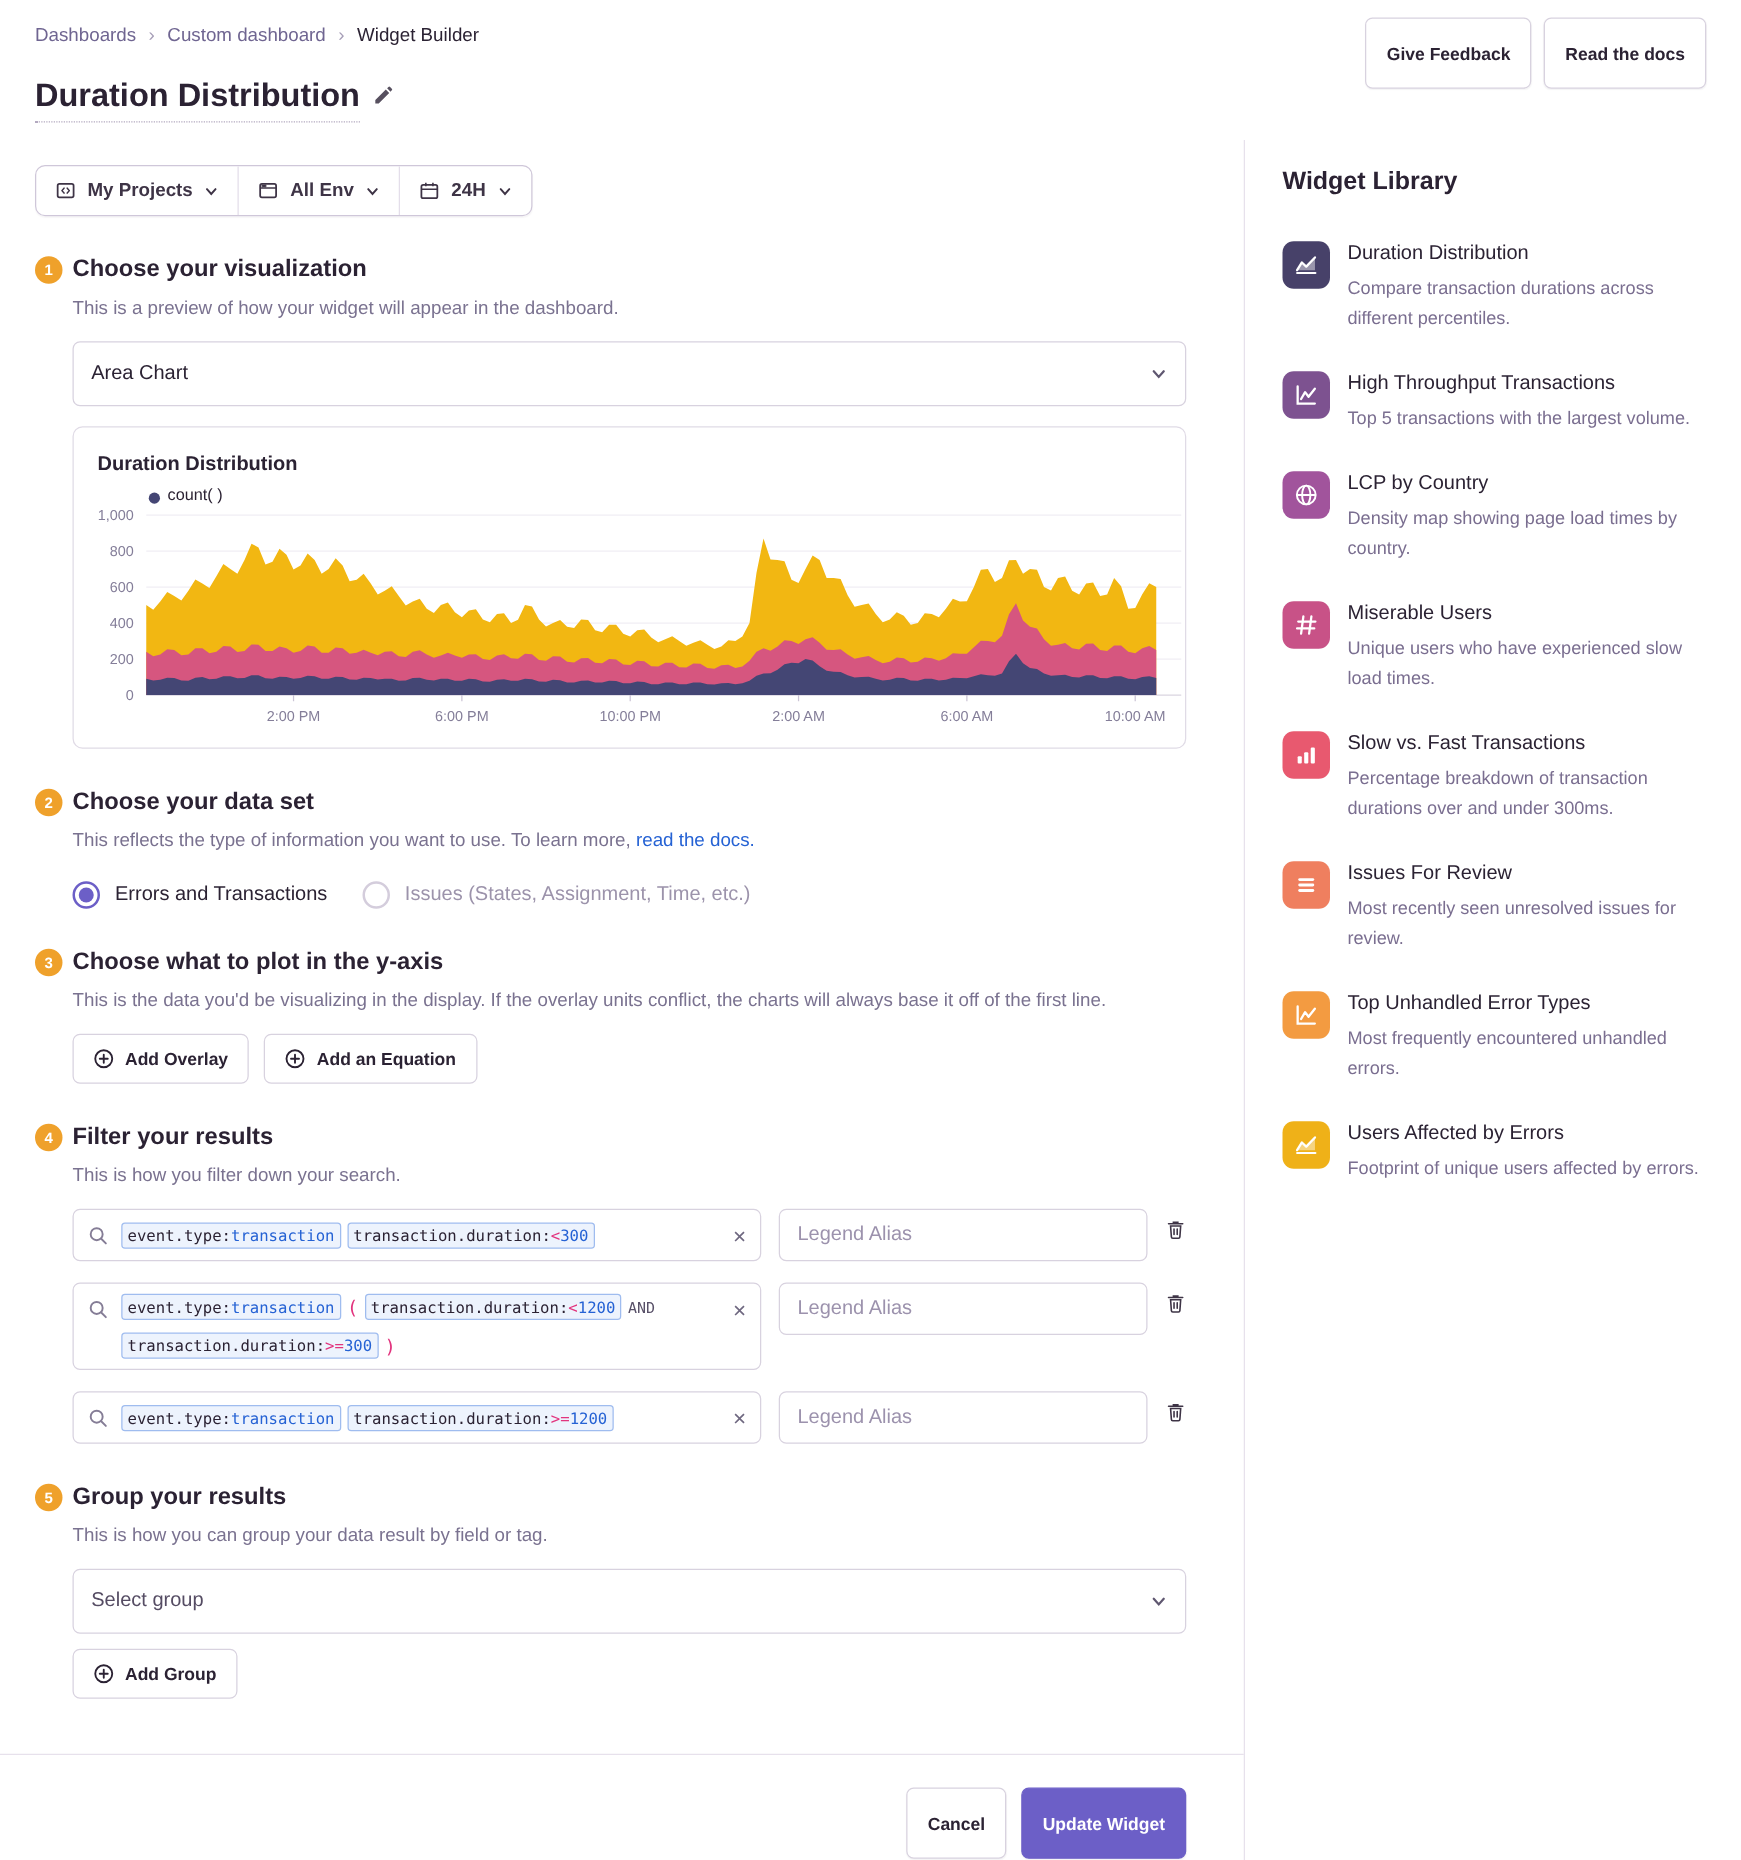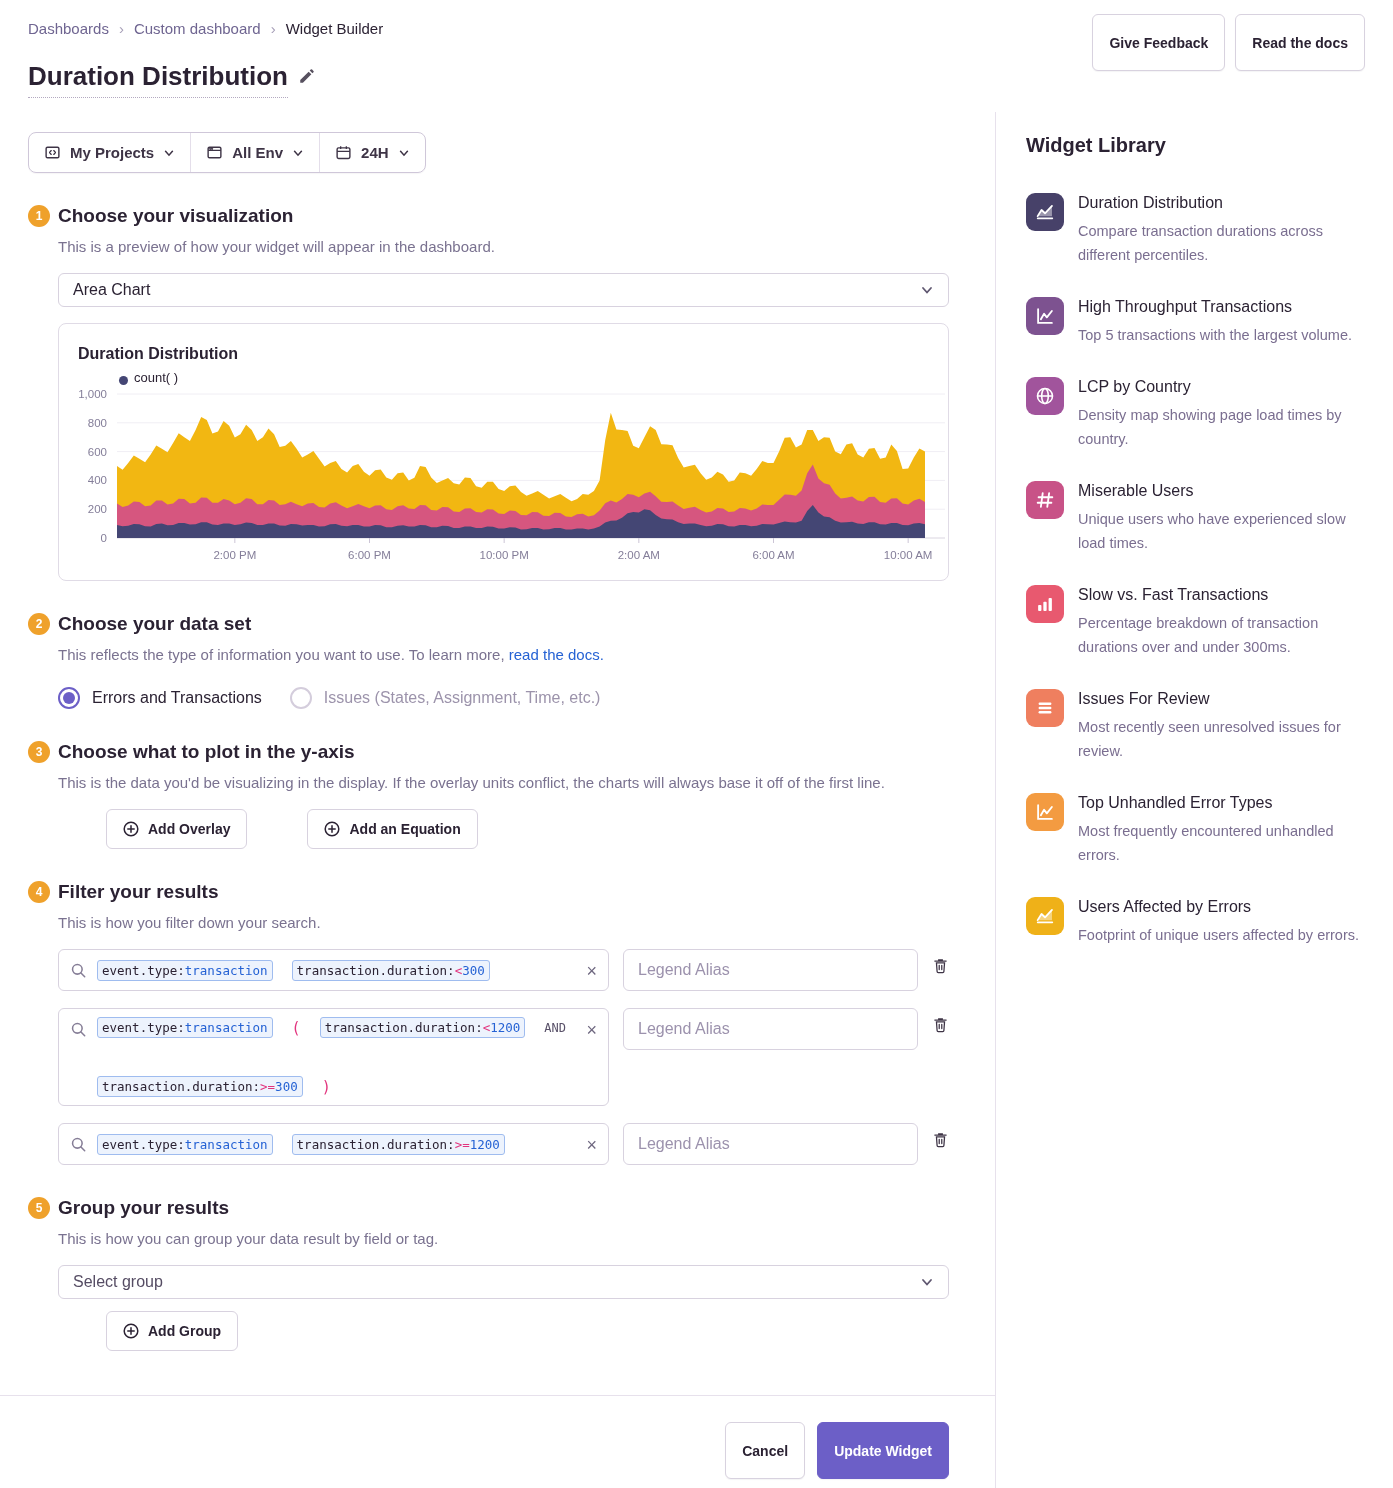--- a/index.html
+++ b/index.html
@@ -41,21 +41,21 @@
   .step-num {
     width:22px; height:22px; border-radius:50%; background:#EFA12B; color:#fff;
     font-size:12px; font-weight:700; display:flex; align-items:center; justify-content:center; flex:none;
   }
   .step-title { font-size:19px; font-weight:700; color:#2B2233; }
   .step-desc { margin:9px 0 0 30px; font-size:15px; color:#7A7290; line-height:21px; }
   .doc-link { color:#2562D4; cursor:pointer; text-decoration:none; }
   .step-body { margin-left:30px; margin-top:16px; }
 
   .select {
-    height:34px; border:1px solid #D8D2DF; border-radius:6px; background:#fff;
+    height:52px; border:1px solid #D8D2DF; border-radius:6px; background:#fff;
     display:flex; align-items:center; justify-content:space-between; padding:0 14px;
     font-size:16px; cursor:pointer;
   }
   .select .muted { color:#554C63; }
 
   .chart-panel {
     margin-top:16px; border:1px solid #E0DBE6; border-radius:8px; height:258px;
     position:relative; overflow:hidden; background:#fff;
   }
   .chart-title { position:absolute; left:19px; top:21px; font-size:16px; font-weight:700; }
@@ -71,27 +71,27 @@
 
   .field-fx { height:42px; }
   .fx-right { display:flex; align-items:center; gap:8px; }
   .fx-pill {
     border:1px solid #A8CDA8; background:#F4FAF4; color:#2F6B35; border-radius:10px;
     font-size:12px; padding:1px 8px 2px 8px;
   }
   .btn-row { display:flex; gap:12px; margin-top:12px; }
   .btn-small {
     background:#fff; border:1px solid #D8D2DF; border-radius:6px; height:40px; padding:0 16px;
-    font-weight:700; font-size:14px; color:#2B2233; display:inline-flex; align-items:center; gap:9px; cursor:pointer;margin-left:48px;
+    font-weight:700; font-size:14px; color:#2B2233; display:inline-flex; align-items:center; gap:9px; cursor:pointer;
   }
 
   .filter-row { display:flex; align-items:flex-start; gap:14px; margin-bottom:17px; }
   .search-box {
     flex:1; min-height:42px; border:1px solid #D8D2DF; border-radius:6px; background:#fff;
-    padding:8px 34px 8px 38px; position:relative; display:flex; flex-wrap:wrap; gap:19px; align-items:center;
+    padding:8px 34px 8px 38px; position:relative; display:flex; flex-wrap:wrap; gap:5px; align-items:center;
   }
   .search-glyph { position:absolute; left:11px; top:12px; }
   .clear-x {
     position:absolute; right:9px; top:9px; border:none; background:none; color:#6F6880;
     font-size:18px; cursor:pointer; line-height:20px; padding:2px;
   }
   .tok {
     font-family:"DejaVu Sans Mono", monospace; font-size:12.5px; line-height:17px;
     background:#EDF3FD; border:1px solid #9FBCEF; border-radius:3px; padding:1px 4px; color:#2B2233; cursor:pointer;
   }

